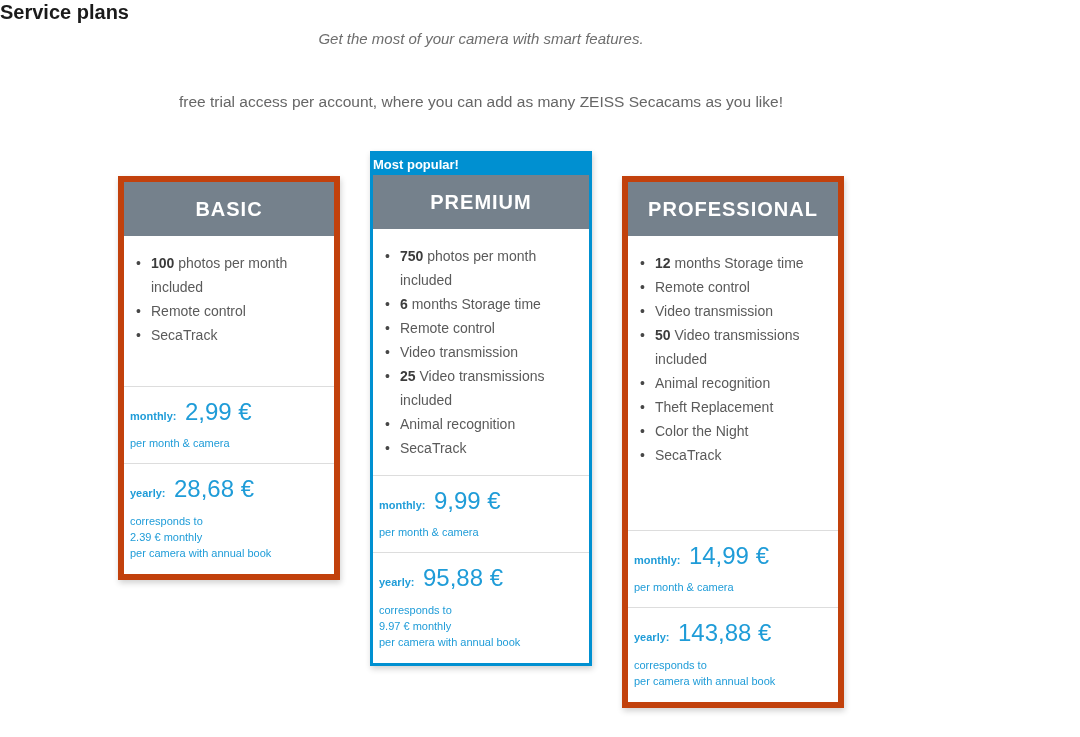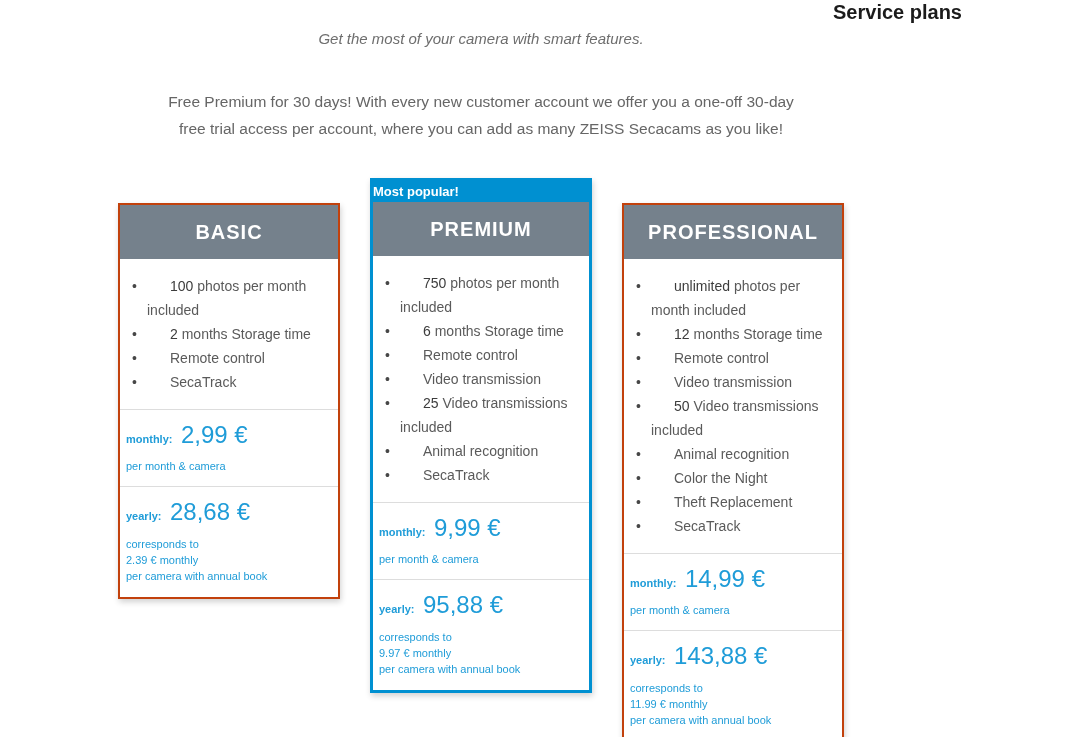--- a/index.html
+++ b/index.html
@@ -6,21 +6,21 @@
   html, body { margin: 0; padding: 0; }
   body {
     width: 1080px; height: 737px; overflow: hidden;
     background: #ffffff;
     font-family: "Liberation Sans", sans-serif;
   }
   .content { width: 962px; }
 
   .page-title {
     margin: 0; padding-top: 0;
-    text-align: right;
+    text-align: left;
     font-size: 20px; font-weight: bold; color: #1b1b1b;
     line-height: 24px;
   }
   .page-subtitle {
     text-align: center;
     font-size: 15px; color: #6e6e6e;
     margin-top: 6px; line-height: 17px; font-style: italic;
   }
   .promo {
     text-align: center;
@@ -28,21 +28,21 @@
     line-height: 27px;
     margin-top: 41px;
   }
 
   .cards {
     display: flex; justify-content: center; align-items: flex-start;
     gap: 30px; margin-top: 36px;
   }
   .card {
     width: 222px; background: #ffffff;
-    border: 2px solid #c2410c;
+    border: 6px solid #c2410c;
     box-shadow: 1px 3px 6px rgba(0,0,0,0.18);
   }
   .card.standard { margin-top: 25px; }
   .card.featured { border: 3px solid var(--accent, #0090d1); }
 
   .badge {
     height: 21px; line-height: 21px;
     background: var(--accent, #0090d1);
     color: #fff; font-weight: bold; font-size: 13px;
     text-align: left;
@@ -60,21 +60,21 @@
   }
   .features li {
     position: relative; padding-left: 17px;
     font-size: 14px; line-height: 24px; color: #5a5a5a;
   }
   .features li::before {
     content: "\2022";
     position: absolute; left: 2px; top: 0;
     color: #474747; font-size: 14px;
   }
-  .features .b { font-weight: normal; color: #3c3c3c; margin-left: 23px; }
+  .features .b { font-weight: bold; color: #3c3c3c; }
 
   .card-basic  .features { min-height: 150px; }
   .card-premium .features { min-height: 246px; }
   .card-professional .features { min-height: 294px; }
 
   .price-block {
     border-top: 1px solid #dddddd;
     padding: 10px 6px 13px;
   }
   .price-line { line-height: 30px; white-space: nowrap; }
@@ -95,31 +95,29 @@
 </style>
 </head>
 <body>
 
 <div class="content">
 
   <h1 class="page-title">Service plans</h1>
   <div class="page-subtitle">Get the most of your camera with smart features.</div>
 
   <div class="promo">
-    <div>Free Premium for 30 days! With every new customer account we offer you a one-off 30-day</div>
     <div>free trial access per account, where you can add as many ZEISS Secacams as you like!</div>
   </div>
 
   <div class="cards">
 
     <div class="card card-basic standard">
       <div class="card-header">BASIC</div>
       <ul class="features">
         <li><span class="b">100</span><span> photos per month included</span></li>
-        <li><span class="b">2</span><span> months Storage time</span></li>
         <li><span class="b"></span><span>Remote control</span></li>
         <li><span class="b"></span><span>SecaTrack</span></li>
       </ul>
       <div class="price-block monthly">
         <div class="price-line">
           <span class="price-label">monthly:</span>
           <span class="price-value">2,99 €</span>
         </div>
         <div class="price-note">per month &amp; camera</div>
       </div>
@@ -160,42 +158,40 @@
         </div>
         <div class="price-note first">corresponds to</div>
         <div class="price-note">9.97 € monthly</div>
         <div class="price-note">per camera with annual book</div>
       </div>
     </div>
 
     <div class="card card-professional standard">
       <div class="card-header">PROFESSIONAL</div>
       <ul class="features">
-        <li><span class="b">unlimited</span><span> photos per month included</span></li>
         <li><span class="b">12</span><span> months Storage time</span></li>
         <li><span class="b"></span><span>Remote control</span></li>
         <li><span class="b"></span><span>Video transmission</span></li>
         <li><span class="b">50</span><span> Video transmissions included</span></li>
         <li><span class="b"></span><span>Animal recognition</span></li>
+        <li><span class="b"></span><span>Theft Replacement</span></li>
         <li><span class="b"></span><span>Color the Night</span></li>
-        <li><span class="b"></span><span>Theft Replacement</span></li>
         <li><span class="b"></span><span>SecaTrack</span></li>
       </ul>
       <div class="price-block monthly">
         <div class="price-line">
           <span class="price-label">monthly:</span>
           <span class="price-value">14,99 €</span>
         </div>
         <div class="price-note">per month &amp; camera</div>
       </div>
       <div class="price-block yearly">
         <div class="price-line">
           <span class="price-label">yearly:</span>
           <span class="price-value">143,88 €</span>
         </div>
         <div class="price-note first">corresponds to</div>
-        <div class="price-note">11.99 € monthly</div>
         <div class="price-note">per camera with annual book</div>
       </div>
     </div>
 
   </div>
 </div>
 
 </body></html>

